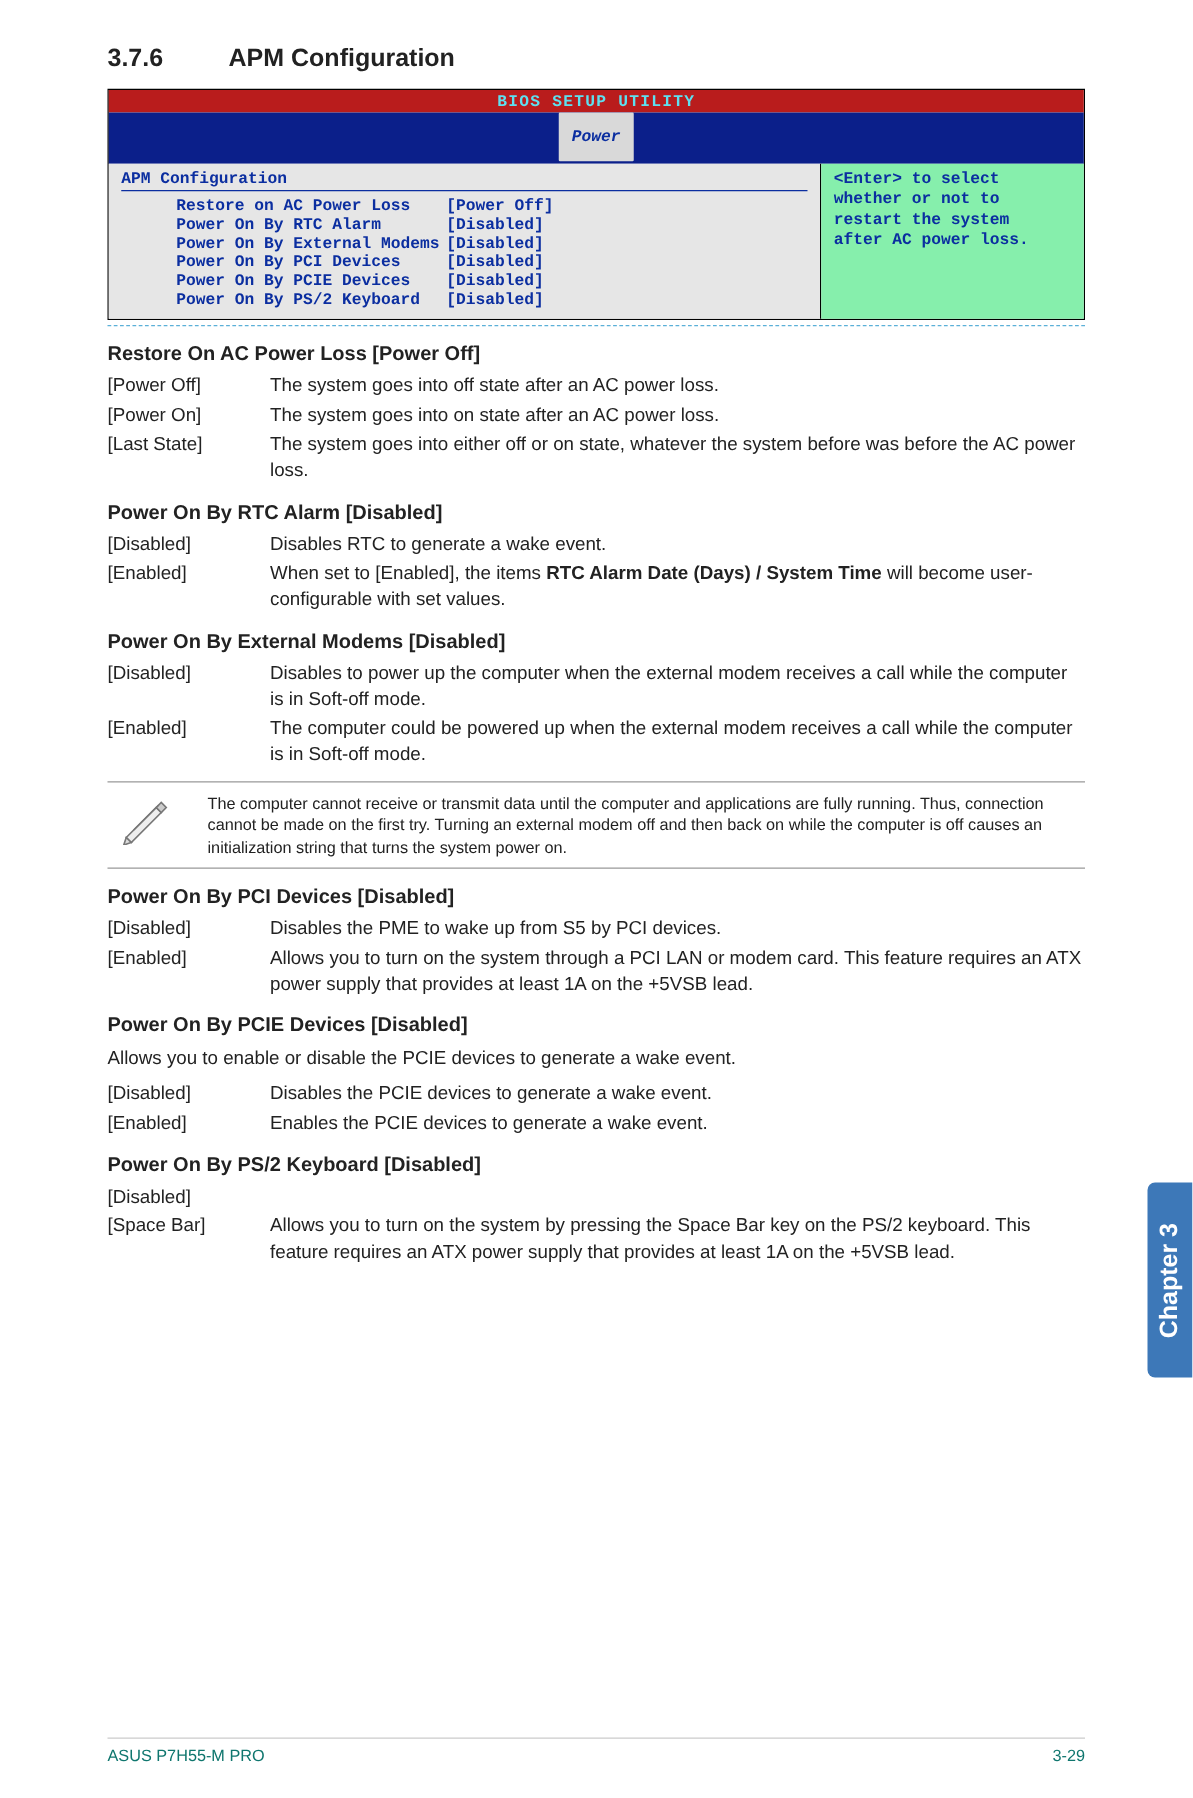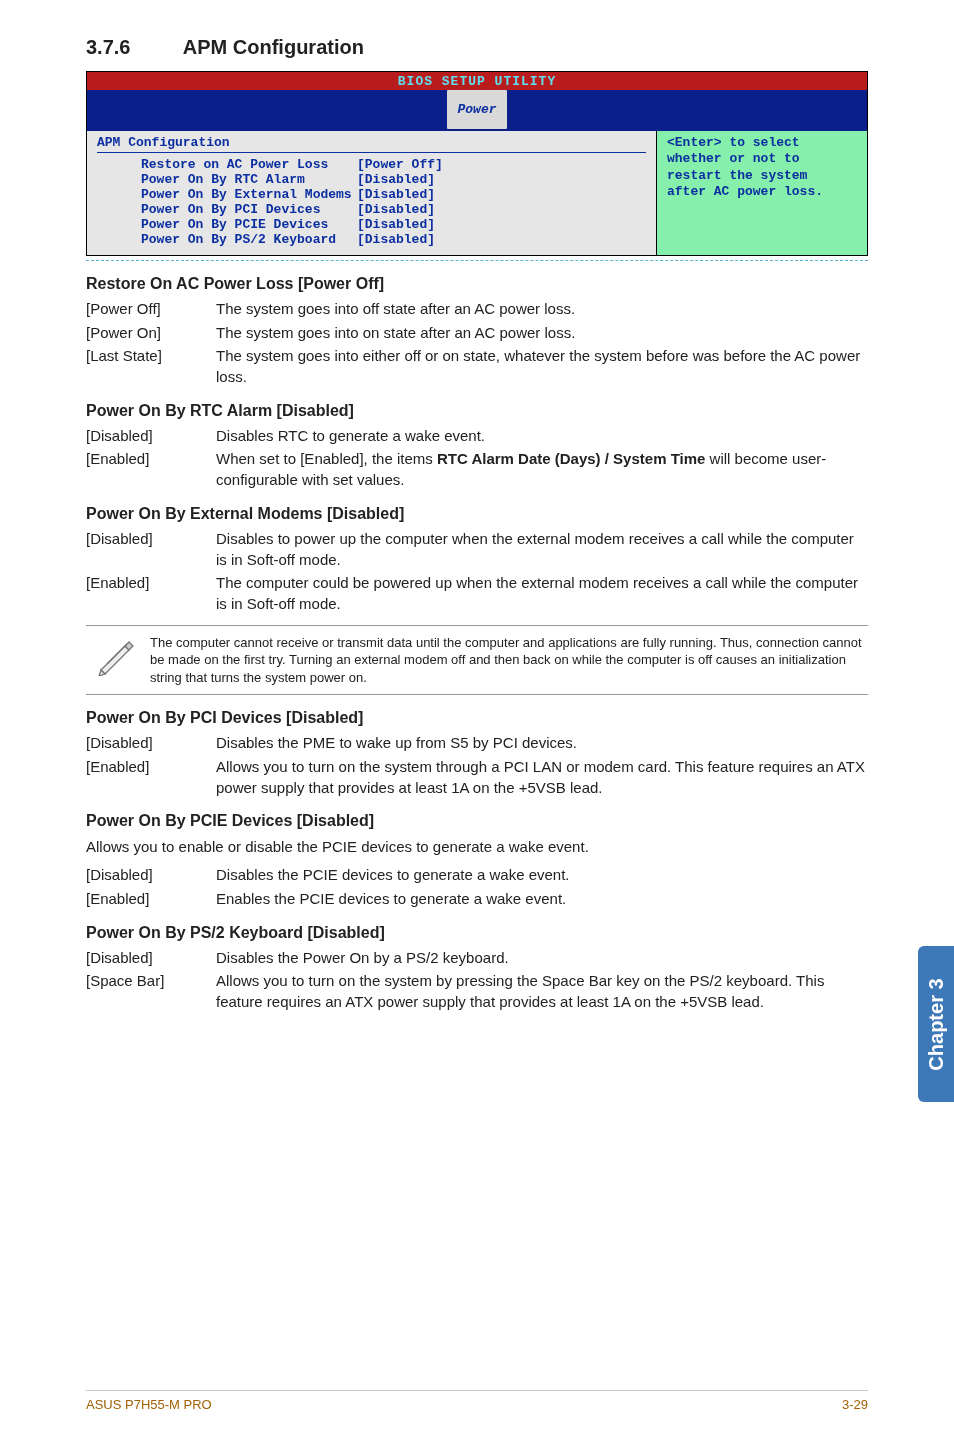--- a/index.html
+++ b/index.html
@@ -89,21 +89,21 @@
   .defrow { display: flex; margin: 3px 0; line-height: 1.38; }
   .defrow .term { width: 130px; flex-shrink: 0; }
   .defrow .def { flex: 1; }
   .para { line-height: 1.4; margin: 4px 0; }
   .note {
     display: flex;
     border-top: 1px solid #999;
     border-bottom: 1px solid #999;
     padding: 8px 0;
     margin: 10px 0 14px 0;
-    gap: 4px;
+    gap: 20px;
   }
   .note .note-icon {
     width: 60px; height: 40px;
     flex-shrink: 0;
     display: flex; align-items: flex-start; justify-content: center;
   }
   .note .note-text { font-size: 13px; line-height: 1.35; flex: 1; }
   .side-tab {
     position: absolute;
     right: 0;
@@ -124,21 +124,21 @@
     white-space: nowrap;
   }
   .footer {
     position: absolute;
     bottom: 26px;
     left: 86px;
     right: 86px;
     border-top: 1px solid #ccc;
     padding-top: 6px;
     font-size: 13px;
-    color: #a16207;
+    color: #0f766e;
     display: flex;
     justify-content: space-between;
   }
   .bold { font-weight: bold; }
 </style>
 </head>
 <body>
 
 <div class="page">
 
@@ -268,21 +268,20 @@
     <div class="defrow">
       <div class="term">[Enabled]</div>
       <div class="def">Enables the PCIE devices to generate a wake event.</div>
     </div>
   </div>
 
   <div class="h3">Power On By PS/2 Keyboard [Disabled]</div>
   <div class="deflist">
     <div class="defrow">
       <div class="term">[Disabled]</div>
-      <div class="def">Disables the Power On by a PS/2 keyboard.</div>
     </div>
     <div class="defrow">
       <div class="term">[Space Bar]</div>
       <div class="def">Allows you to turn on the system by pressing the Space Bar key on the PS/2 keyboard. This feature requires an ATX power supply that provides at least 1A on the +5VSB lead.</div>
     </div>
   </div>
 
 </div>
 
 <div class="side-tab">

